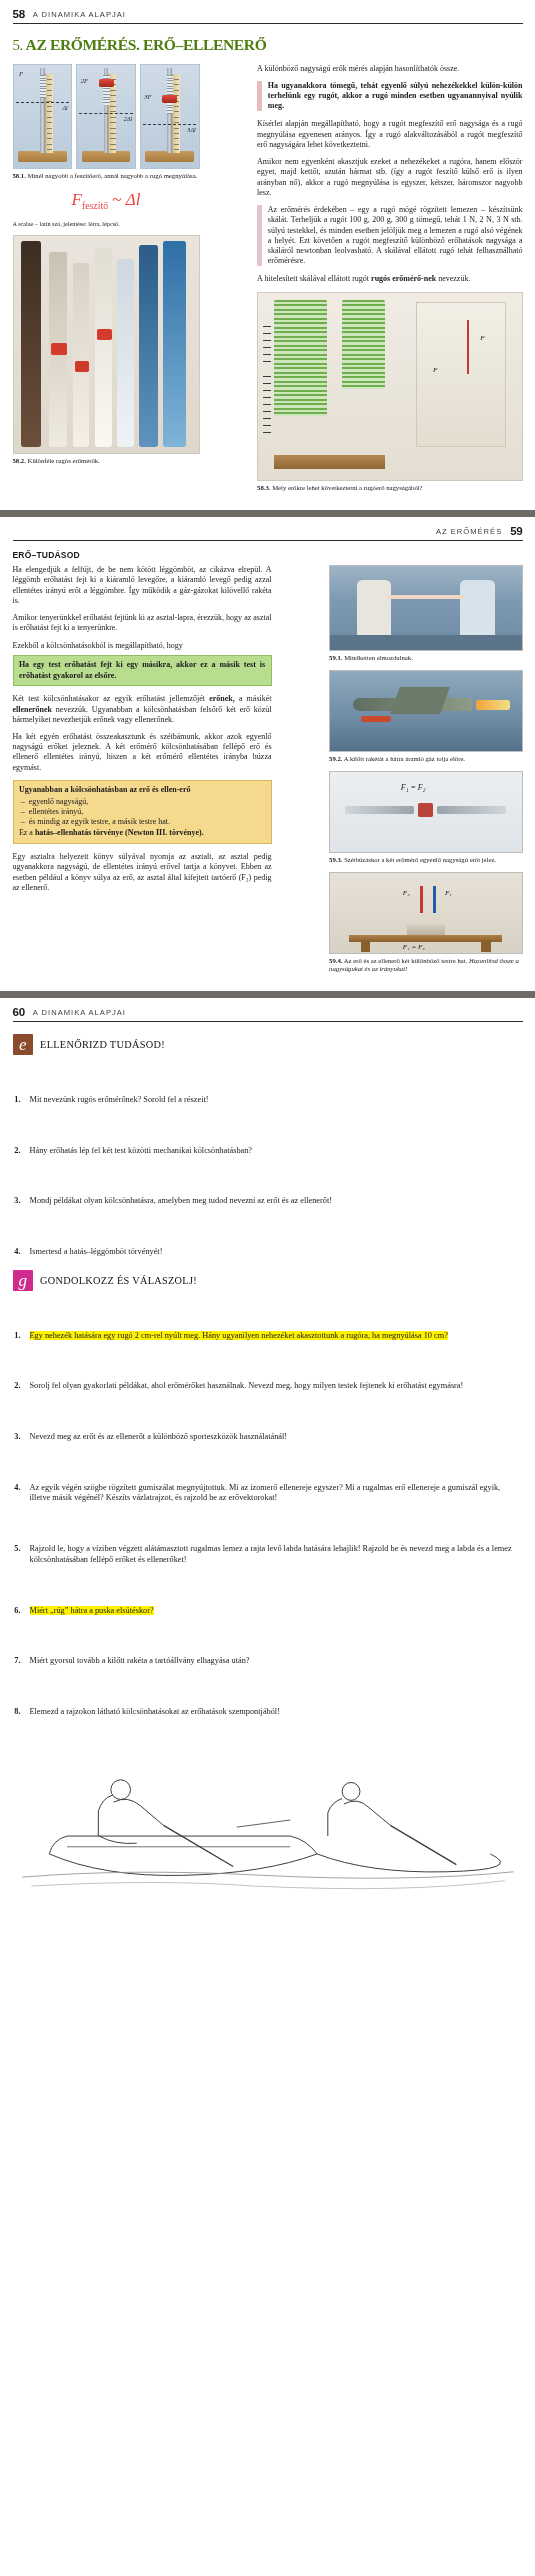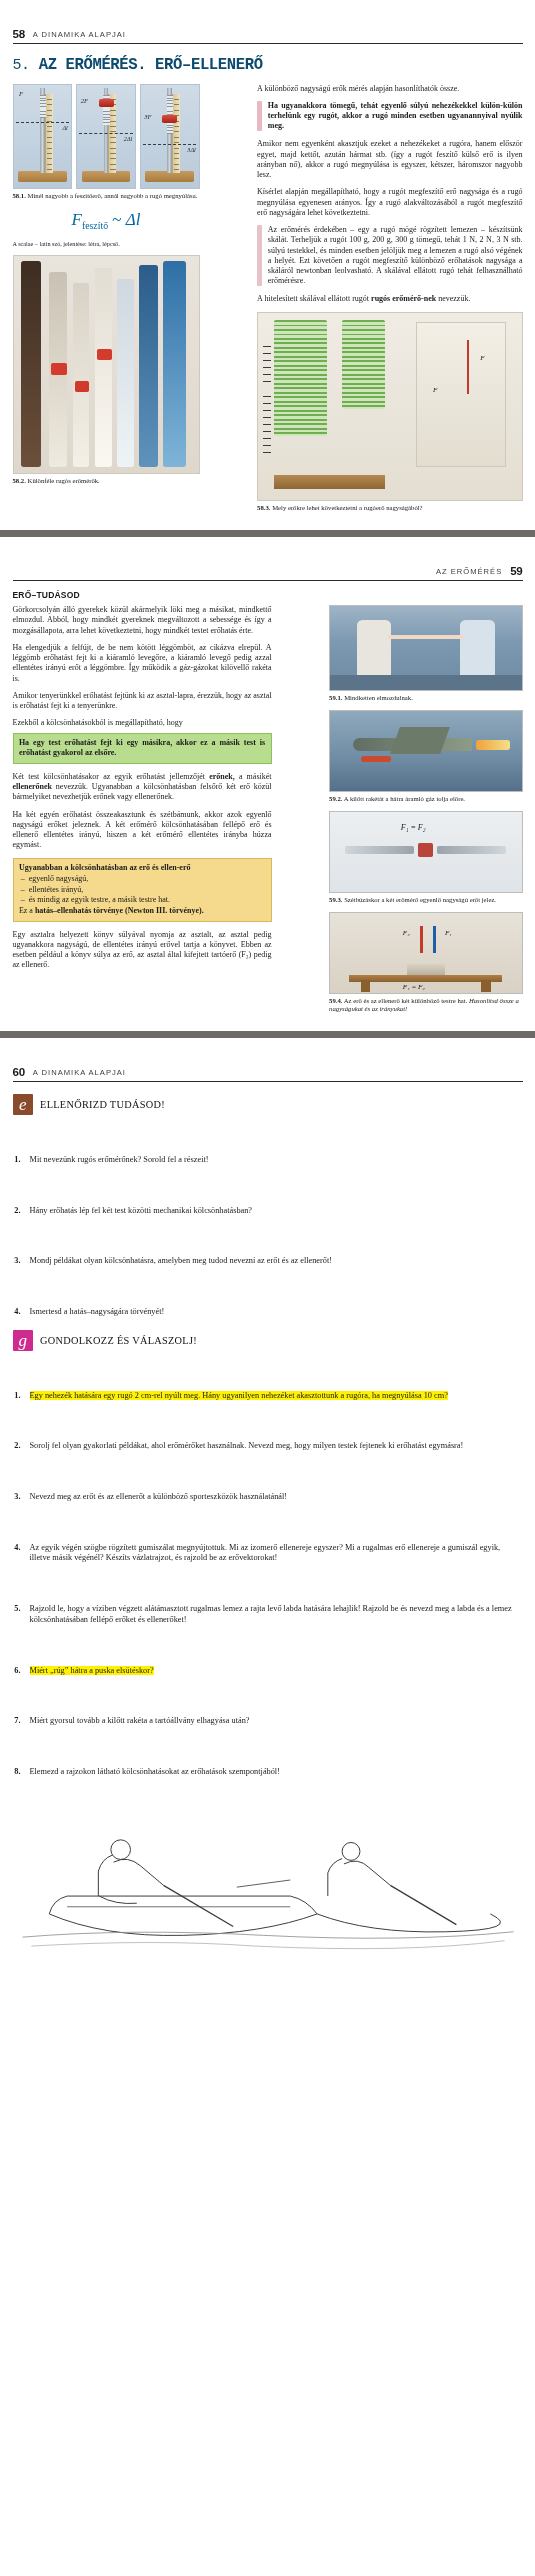--- a/index.html
+++ b/index.html
@@ -11,34 +11,34 @@
     -webkit-font-smoothing:antialiased;
   }
   .page { width:535px; padding:0 12.5px 9px 12.5px; position:relative; background:#fff; }
   .sep-bar { height:7.1px; background:#6e6a66; width:535px; margin:0; }
 
   
   .runhead { display:flex; align-items:flex-end; gap:8px; padding-top:8px; }
   .runhead.right { justify-content:flex-end; }
   .rh-num {
     font-family:"Liberation Sans", sans-serif; font-weight:bold;
-    font-size:11.6px; letter-spacing:-0.3px; line-height:1;margin-top:20px;
+    font-size:11.6px; letter-spacing:-0.3px; line-height:1;
   }
   .rh-txt {
     font-family:"Liberation Sans", sans-serif; font-size:7.6px;
     letter-spacing:1px; color:#3b3b3b; line-height:1;
     padding-bottom:0.9px; text-transform:uppercase;
   }
   .rh-rule { border-bottom:1px solid #2b2b2b; margin-top:3.6px; }
 
   
   .chapter-title {
-    font-family:Liberation Mono, monospace;
+    font-family:Liberation Serif, serif;
     font-weight:bold; font-size:15.6px; letter-spacing:-0.4px;
-    margin:11.6px 0 9.8px 0; color:#0c4a6e;
+    margin:11.6px 0 9.8px 0; color:#4d7c0f;
   }
   .chapter-title .num { font-weight:normal; font-size:15px; }
 
   
   .cols { display:flex; gap:11.6px; align-items:flex-start; }
   .col-l { width:187px; flex:0 0 187px; }
   .col-r { flex:1 1 auto;padding-left:46px; }
 
   
   p.body { font-size:8px; line-height:10.2px; text-align:justify; margin:0 0 7.1px 0; }
@@ -55,21 +55,21 @@
   .caption {
     font-size:6.7px; line-height:8.4px; text-align:justify;
     margin:3.6px 0 8px 0; color:#1a1a1a;
   }
   .caption b { font-weight:bold; }
   .footnote { font-size:6.2px; line-height:7.8px; margin:2.7px 0 7.1px 0; }
 
   
   .formula {
     text-align:center; font-size:17px; margin:9.8px 0 8px 0;
-    font-family:"Liberation Serif", serif; color:#0369a1;
+    font-family:"Liberation Serif", serif; color:#ef4444;
   }
   .formula .it { font-style:italic; }
   .formula sub { font-size:9.8px; font-style:normal; }
 
   
   .figrow { display:flex; gap:3.6px; }
   .springphoto {
     flex:1 1 0; height:105px; position:relative; overflow:hidden;
     background:linear-gradient(180deg,#cfdbe6 0%,#c3d2e0 55%,#b9cad9 100%);
     border:0.4px solid #b4c3d1;
@@ -319,23 +319,23 @@
 
     <div class="col-r">
 
       <p class="body">A különböző nagyságú erők mérés alapján hasonlíthatók össze.</p>
 
       <div class="callout bold">
         <div class="bar"></div>
         <div class="txt">Ha ugyanakkora tömegű, tehát egyenlő súlyú nehezékekkel külön-külön terhelünk egy rugót, akkor a rugó minden esetben ugyanannyival nyúlik meg.</div>
       </div>
 
+      <p class="body">Kísérlet alapján megállapítható, hogy a rugót megfeszítő erő nagysága és a rugó megnyúlása egyenesen arányos. Így a rugó alakváltozásából a rugót megfeszítő erő nagyságára lehet következtetni.</p>
+
       <p class="body">Amikor nem egyenként akasztjuk ezeket a nehezékeket a rugóra, hanem először egyet, majd kettőt, azután hármat stb. (így a rugót feszítő külső erő is ilyen arányban nő), akkor a rugó megnyúlása is egyszer, kétszer, háromszor nagyobb lesz.</p>
-
-      <p class="body">Kísérlet alapján megállapítható, hogy a rugót megfeszítő erő nagysága és a rugó megnyúlása egyenesen arányos. Így a rugó alakváltozásából a rugót megfeszítő erő nagyságára lehet következtetni.</p>
 
       <div class="callout">
         <div class="bar pink2"></div>
         <div class="txt">Az erőmérés érdekében – egy a rugó mögé rögzített lemezen – készítsünk skálát. Terheljük a rugót 100 g, 200 g, 300 g tömegű, tehát 1 N, 2 N, 3 N stb. súlyú testekkel, és minden esetben jelöljük meg a lemezen a rugó alsó végének a helyét. Ezt követően a rugót megfeszítő különböző erőhatások nagysága a skáláról newtonban leolvasható. A skálával ellátott rugó tehát felhasználható erőmérésre.</div>
       </div>
 
       <p class="body">
         <span>A hitelesített skálával ellátott rugót </span><b>rugós erőmérő-nek</b><span> nevezzük.</span>
       </p>
 
@@ -367,21 +367,20 @@
     <span class="rh-num">59</span>
   </div>
   <div class="rh-rule"></div>
 
   <div class="sec-title">ERŐ–TUDÁSOD</div>
 
   <div class="cols">
 
     <div class="col-l" style="width:259px;flex:0 0 259px;">
 
-      <p class="body">Görkorcsolyán álló gyerekek közül akármelyik löki meg a másikat, mindkettő elmozdul. Abból, hogy mindkét gyereknek megváltozott a sebessége és így a mozgásállapota, arra lehet következtetni, hogy mindkét testet erőhatás érte.</p>
       <p class="body">Ha elengedjük a felfújt, de be nem kötött léggömböt, az cikázva elrepül. A léggömb erőhatást fejt ki a kiáramló levegőre, a kiáramló levegő pedig azzal ellentétes irányú erőt a léggömbre. Így működik a gáz-gázokat kilövellő rakéta is.</p>
       <p class="body">Amikor tenyerünkkel erőhatást fejtünk ki az asztal-lapra, érezzük, hogy az asztal is erőhatást fejt ki a tenyerünkre.</p>
       <p class="body tight">Ezekből a kölcsönhatásokból is megállapítható, hogy</p>
 
       <div class="box-green">Ha egy test erőhatást fejt ki egy másikra, akkor ez a másik test is erőhatást gyakorol az elsőre.</div>
 
       <p class="body">
         <span>Két test kölcsönhatásakor az egyik erőhatást jellemzőjét </span><b>erőnek,</b><span> a másikét </span><b>ellenerőnek</b><span> nevezzük. Ugyanabban a kölcsönhatásban felsőrő két erő közül bármelyiket nevezhetjük erőnek vagy ellenerőnek.</span>
       </p>
 
@@ -466,21 +465,21 @@
 
   <div class="quiz-head">
     <span class="quiz-badge brown">e</span>
     <span class="t">ELLENŐRIZD TUDÁSOD!</span>
   </div>
 
   <ol class="qlist">
     <li><span>Mit nevezünk rugós erőmérőnek? Sorold fel a részeit!</span></li>
     <li><span>Hány erőhatás lép fel két test közötti mechanikai kölcsönhatásban?</span></li>
     <li><span>Mondj példákat olyan kölcsönhatásra, amelyben meg tudod nevezni az erőt és az ellenerőt!</span></li>
-    <li><span>Ismertesd a hatás–nagyságára törvényét!</span></li>
+    <li><span>Ismertesd a hatás–léggömböt törvényét!</span></li>
   </ol>
 
   <div class="quiz-head">
     <span class="quiz-badge magenta">g</span>
     <span class="t">GONDOLKOZZ ÉS VÁLASZOLJ!</span>
   </div>
 
   <ol class="qlist">
     <li><span class="hl">Egy nehezék hatására egy rugó 2 cm-rel nyúlt meg. Hány ugyanilyen nehezéket akasztottunk a rugóra, ha megnyúlása 10 cm?</span></li>
     <li><span>Sorolj fel olyan gyakorlati példákat, ahol erőmérőket használnak. Nevezd meg, hogy milyen testek fejtenek ki erőhatást egymásra!</span></li>

